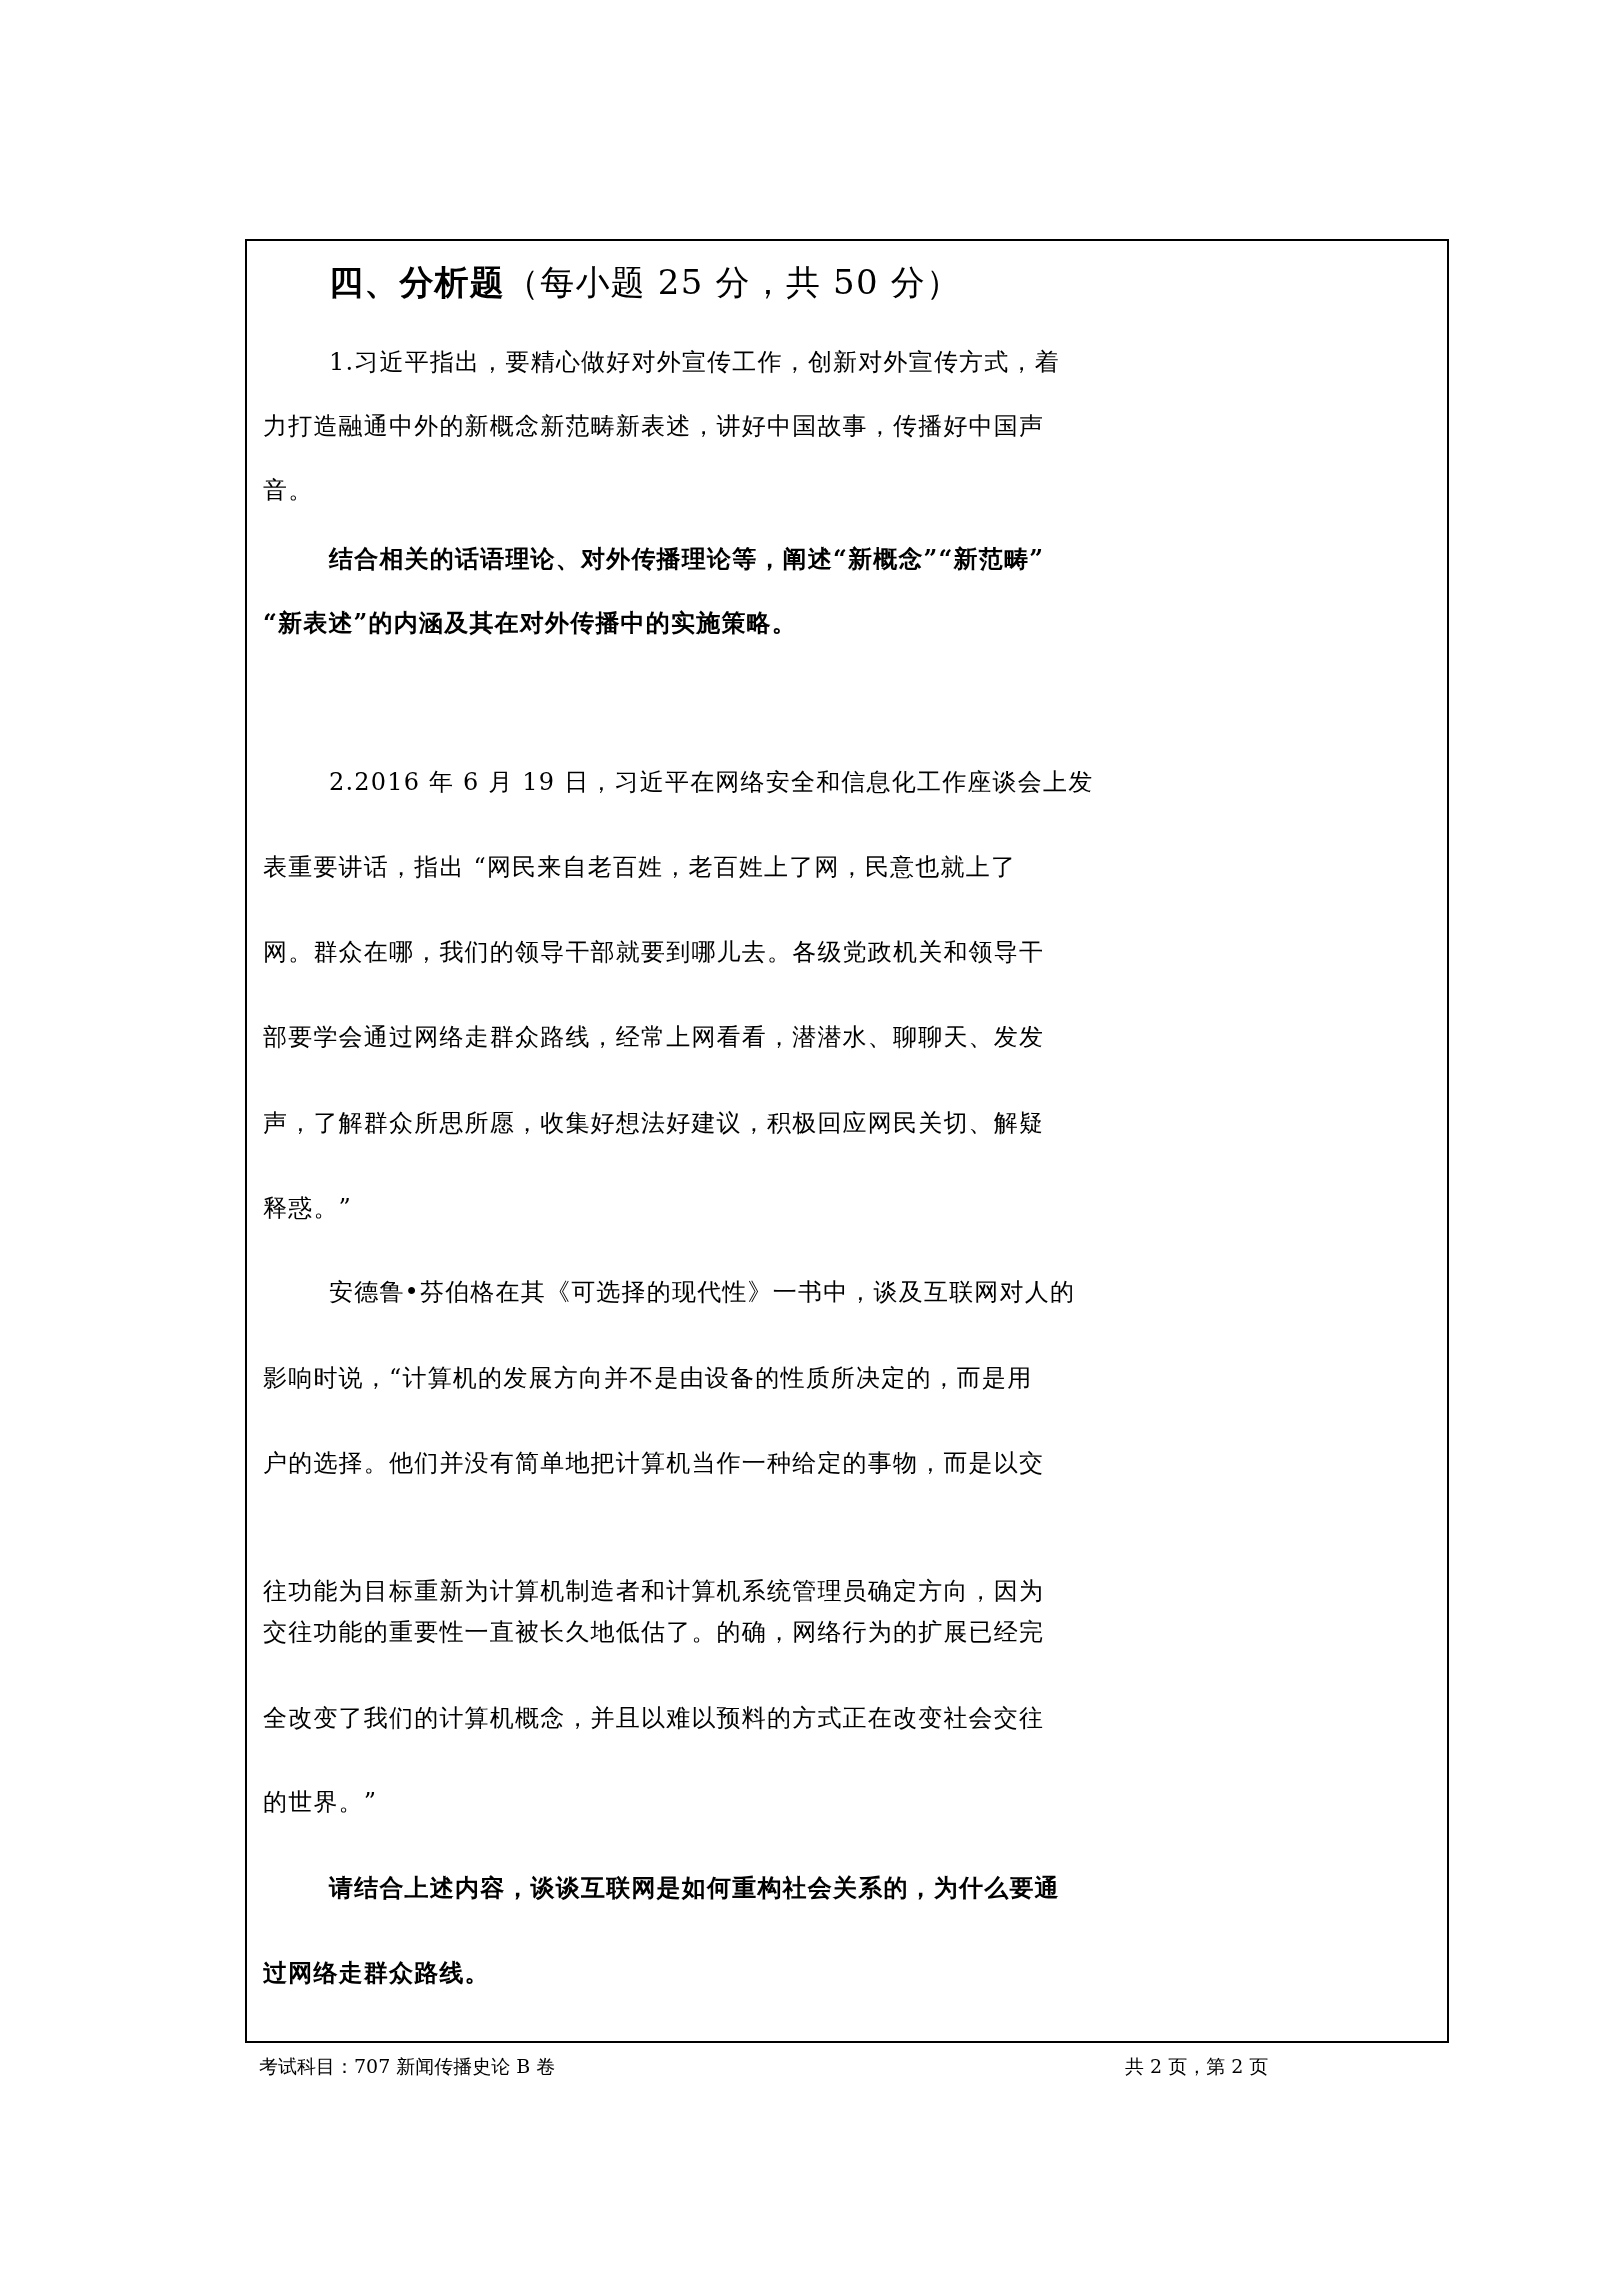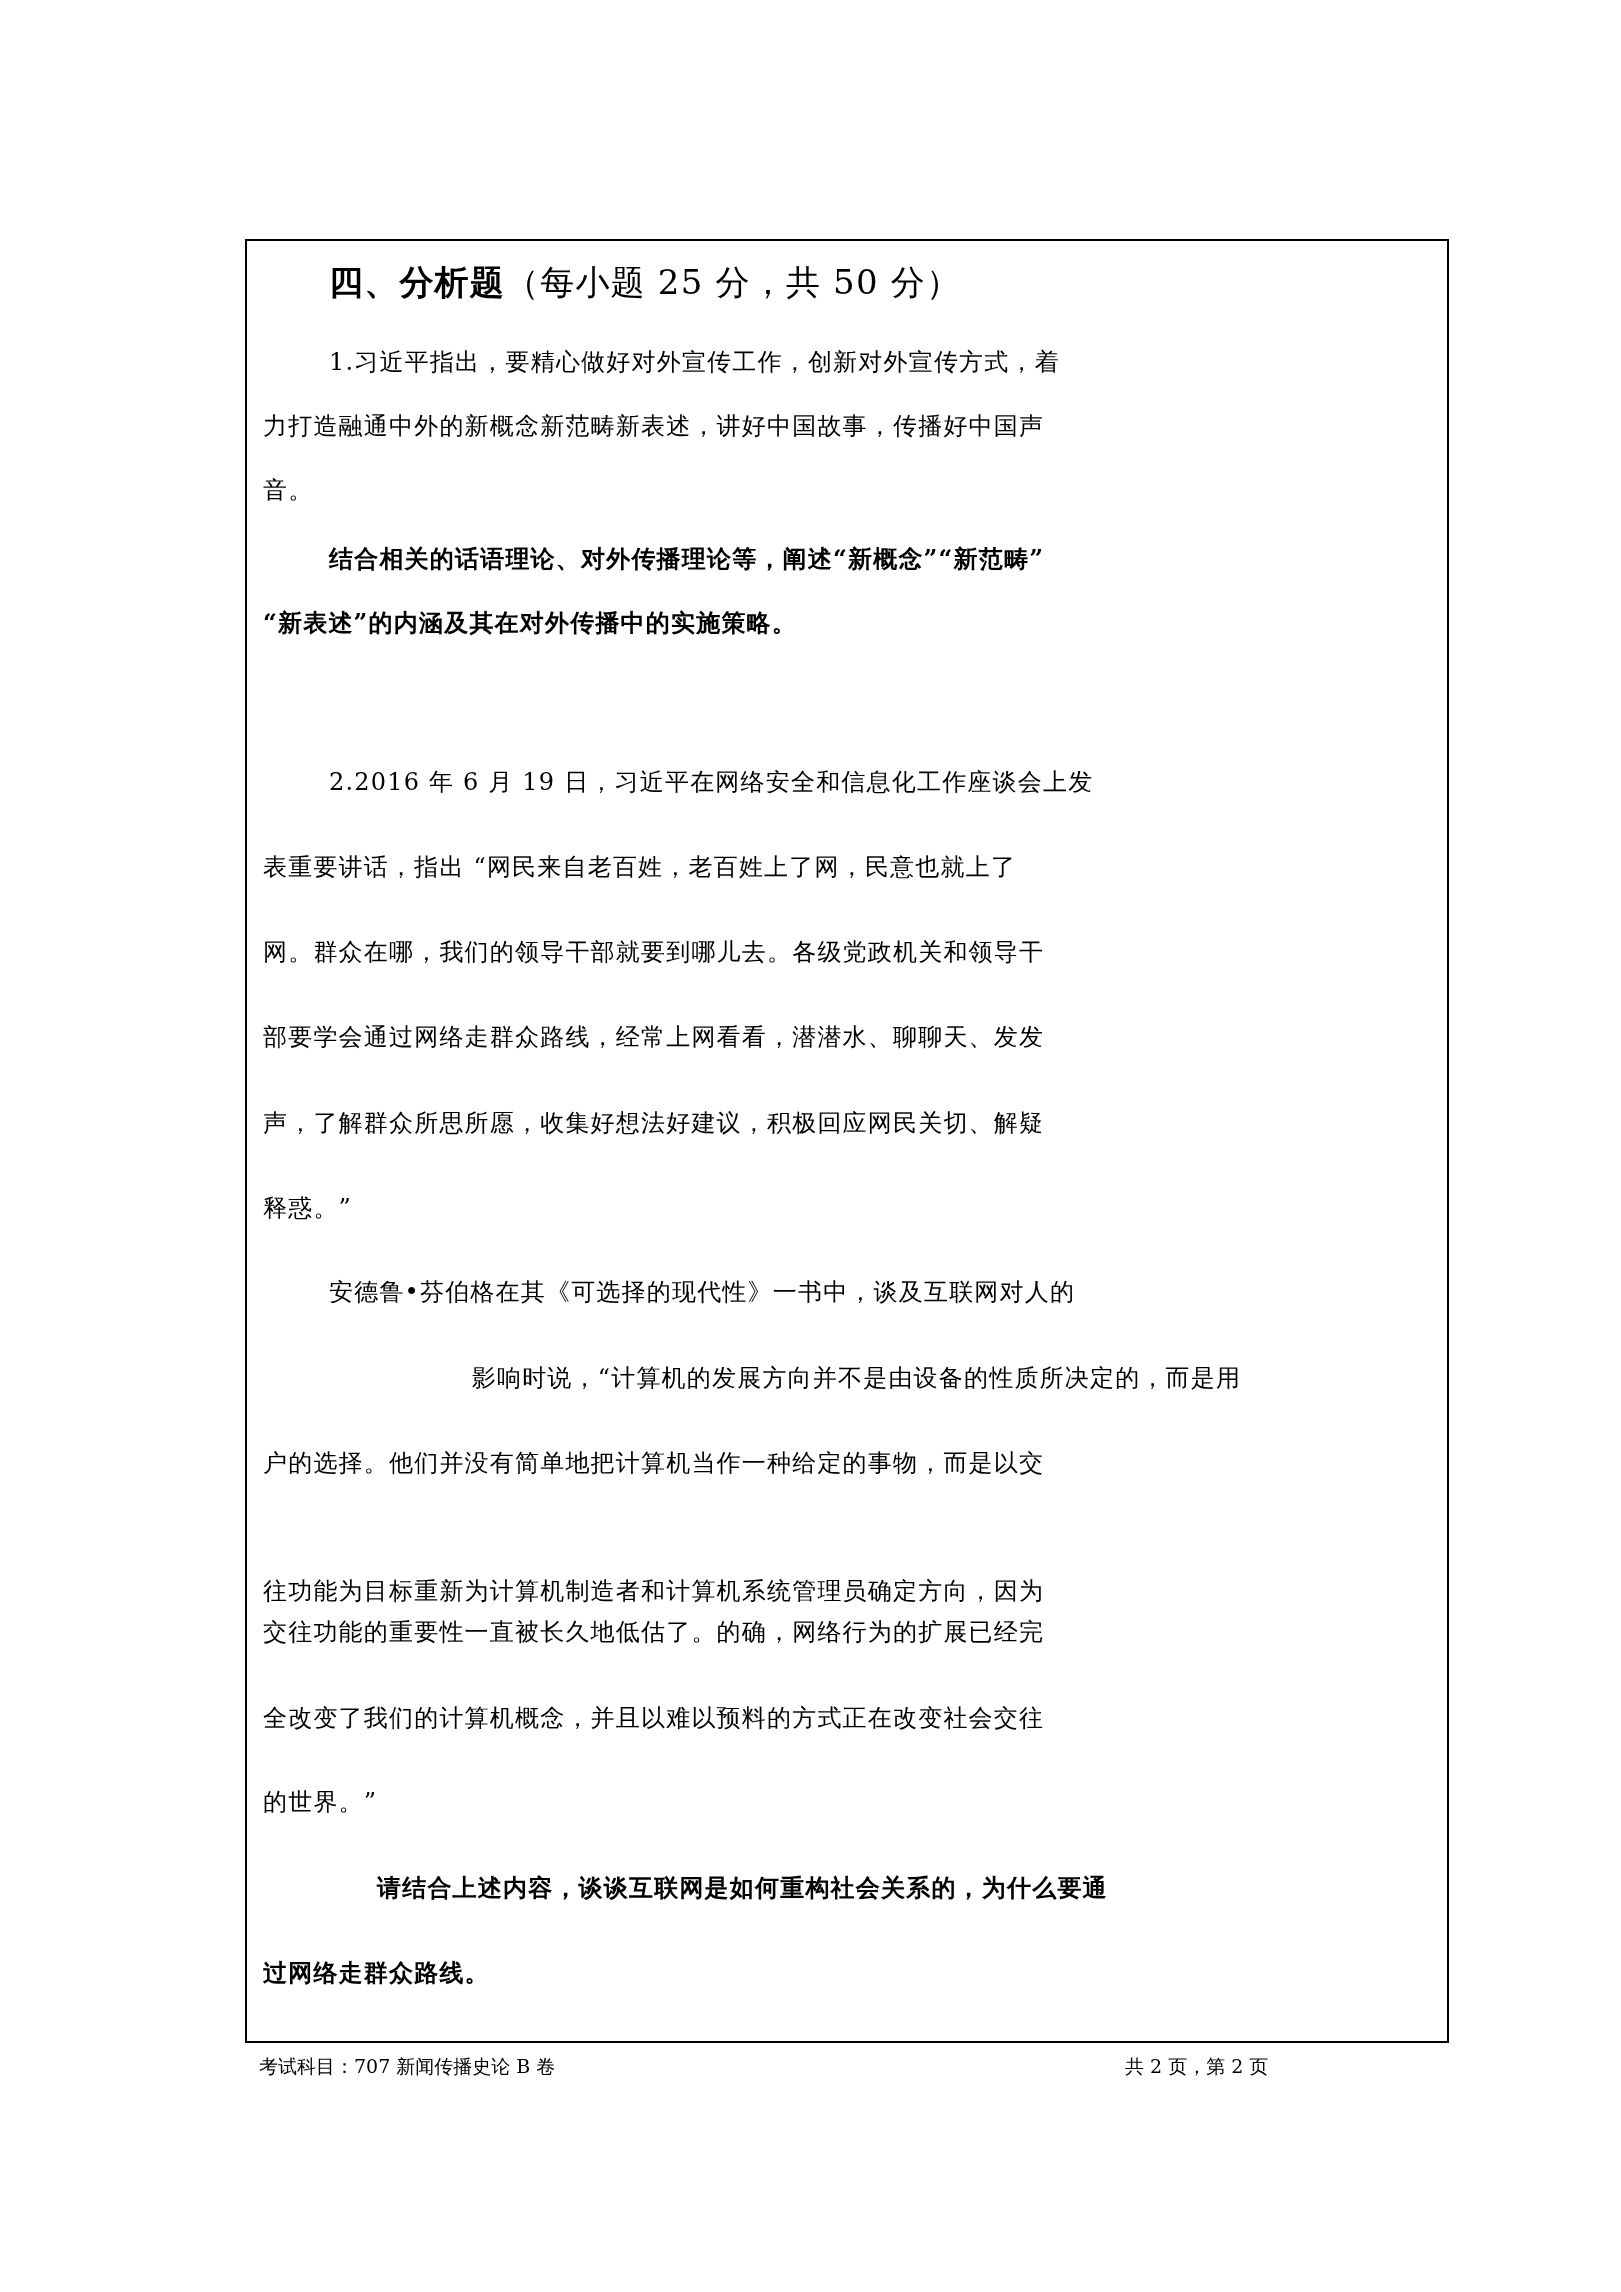--- a/index.html
+++ b/index.html
@@ -30,25 +30,25 @@
 <div class="line bold" style="top:601px;">“新表述”的内涵及其在对外传播中的实施策略。</div>
 
 <div class="line indent" style="top:761px;">2.2016 年 6 月 19 日，习近平在网络安全和信息化工作座谈会上发</div>
 <div class="line" style="top:846px;">表重要讲话，指出 “网民来自老百姓，老百姓上了网，民意也就上了</div>
 <div class="line" style="top:931px;">网。群众在哪，我们的领导干部就要到哪儿去。各级党政机关和领导干</div>
 <div class="line" style="top:1016px;">部要学会通过网络走群众路线，经常上网看看，潜潜水、聊聊天、发发</div>
 <div class="line" style="top:1102px;">声，了解群众所思所愿，收集好想法好建议，积极回应网民关切、解疑</div>
 <div class="line" style="top:1187px;">释惑。”</div>
 
 <div class="line indent" style="top:1271px;">安德鲁•芬伯格在其《可选择的现代性》一书中，谈及互联网对人的</div>
-<div class="line" style="top:1357px;text-align:center;">影响时说，“计算机的发展方向并不是由设备的性质所决定的，而是用</div>
+<div class="line" style="top:1357px;">影响时说，“计算机的发展方向并不是由设备的性质所决定的，而是用</div>
 <div class="line" style="top:1442px;">户的选择。他们并没有简单地把计算机当作一种给定的事物，而是以交</div>
 <div class="line" style="top:1526px;margin-top:44px;">往功能为目标重新为计算机制造者和计算机系统管理员确定方向，因为</div>
 <div class="line" style="top:1611px;">交往功能的重要性一直被长久地低估了。的确，网络行为的扩展已经完</div>
 <div class="line" style="top:1697px;">全改变了我们的计算机概念，并且以难以预料的方式正在改变社会交往</div>
 <div class="line" style="top:1781px;">的世界。”</div>
 
-<div class="line indent bold" style="top:1866px;margin-left:48px;">请结合上述内容，谈谈互联网是如何重构社会关系的，为什么要通</div>
+<div class="line indent bold" style="top:1866px;">请结合上述内容，谈谈互联网是如何重构社会关系的，为什么要通</div>
 <div class="line bold" style="top:1951px;">过网络走群众路线。</div>
 
 <div class="footer" style="left:259px;">考试科目：707 新闻传播史论 B 卷</div>
 <div class="footer" style="left:1125px;">共 2 页，第 2  页</div>
 
 
 </body></html>

